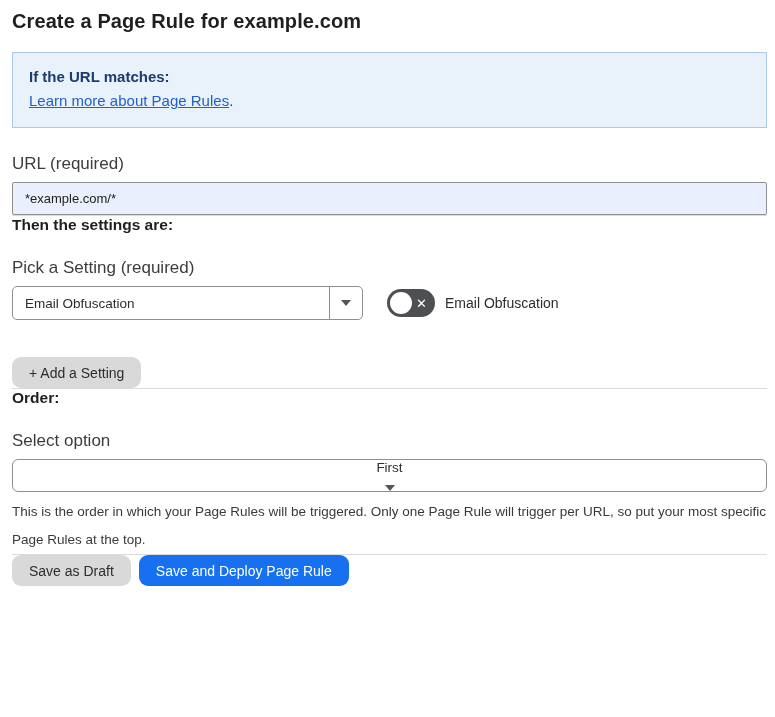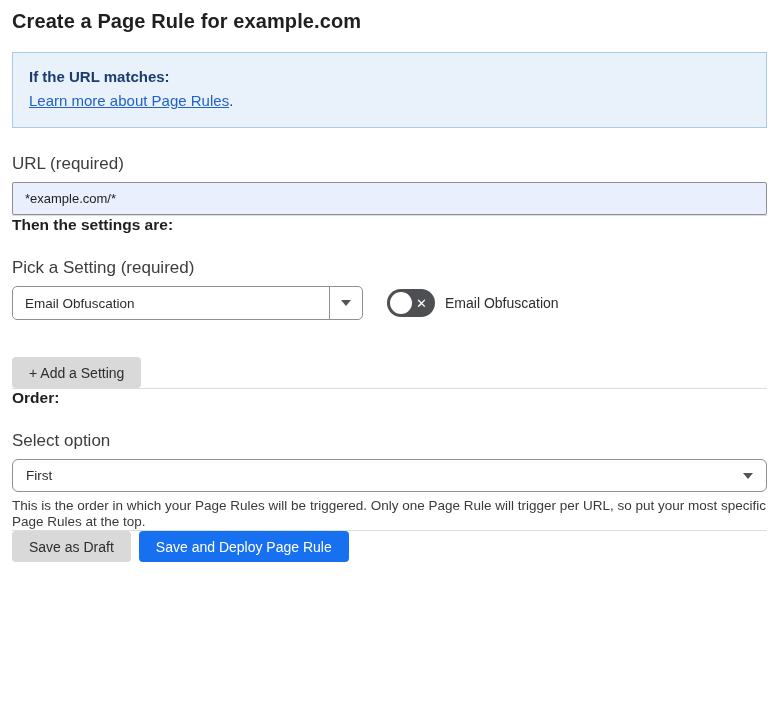--- a/index.html
+++ b/index.html
@@ -152,21 +152,21 @@
   .toggle-label { font-size: 14px; color: #2d2d2d; }
 
   
   .btn {
     display: inline-flex;
     align-items: center;
     justify-content: center;
     height: 31px;
     padding: 0 17px;
     border: none;
-    border-radius: 4px;
+    border-radius: 9px;
     font-family: "Liberation Sans", "DejaVu Sans", sans-serif;
     font-size: 14px;
     cursor: pointer;
   }
   .btn-gray { background: #d9d9d9; color: #2d2d2d; }
   .btn-blue { background: #1670f0; color: #ffffff; }
   .add-setting-btn { margin-top: 37px; }
 
   
   .full-select {
@@ -175,24 +175,25 @@
     background: #ffffff;
     border: 1px solid #8f8f8f;
     border-radius: 6px;
     display: flex;
     align-items: center;
     justify-content: space-between;
     padding: 0 13px;
     font-size: 13.5px;
     color: #2d2d2d;
     cursor: pointer;
+    flex-direction: column;
   }
   .order-helper {
     font-size: 13.5px;
-    line-height: 16px;
+    line-height: 28px;
     color: #3a3a3a;
     margin-top: 6px;
   }
 
   .footer-actions { display: flex; gap: 8px; }
 </style>
 </head>
 <body>
 
 <div class="page">

